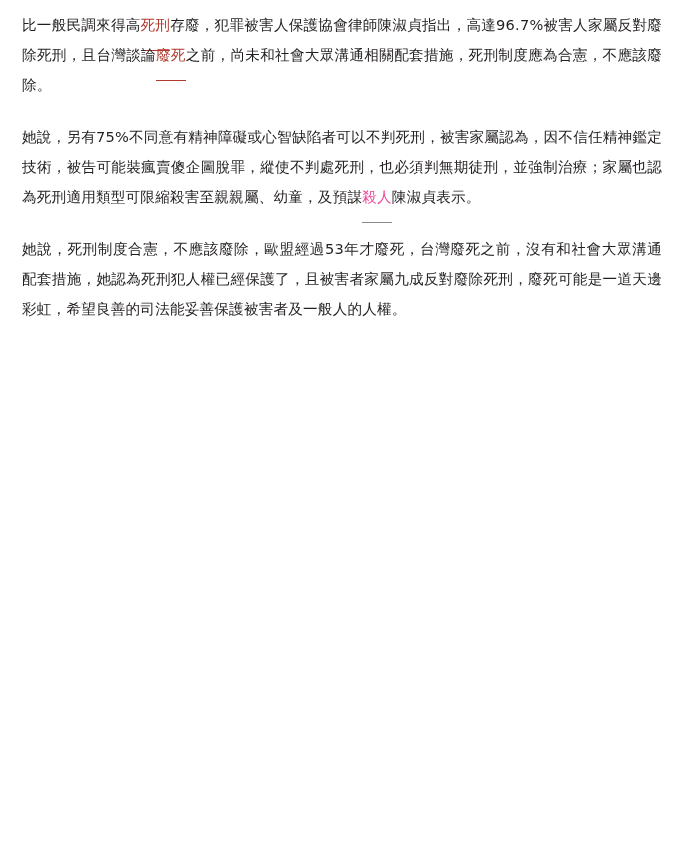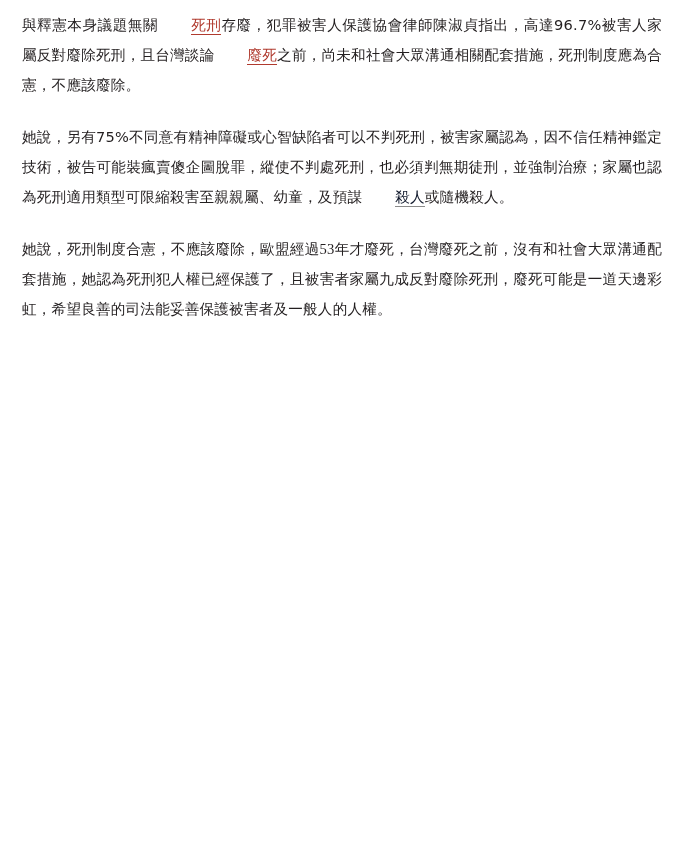--- a/index.html
+++ b/index.html
@@ -21,34 +21,32 @@
     font-size: 14.6px;
     line-height: 30px;
     letter-spacing: 0.2px;
     margin: 0 0 22px 0;
     text-align: justify;
     text-justify: inter-ideograph;
     color: #231f20;
   }
   .para:last-child {
     margin-bottom: 16px;
-    font-family: Liberation Serif, serif;
   }
   .lnk {
     color: #b03a2e;
     text-decoration: none;
     border-bottom: 1px solid #b03a2e;
-    padding-bottom: 1px;
-    margin-left: 33px;
+    padding-bottom: 17px;
   }
   .lnk.dark {
-    color: #0f172a;
+    color: #ec4899;
     border-bottom: 1px solid #8a8a8a;
   }
 </style>
 </head>
 <body>
 
 <div class="article">
-    <p class="para"><span>與釋憲本身議題無關</span><a class="lnk" href="#">死刑</a><span>存廢，犯罪被害人保護協會律師陳淑貞指出，高達96.7%被害人家屬反對廢除死刑，且台灣談論</span><a class="lnk" href="#">廢死</a><span>之前，尚未和社會大眾溝通相關配套措施，死刑制度應為合憲，不應該廢除。</span></p>
-    <p class="para"><span>她說，另有75%不同意有精神障礙或心智缺陷者可以不判死刑，被害家屬認為，因不信任精神鑑定技術，被告可能裝瘋賣傻企圖脫罪，縱使不判處死刑，也必須判無期徒刑，並強制治療；家屬也認為死刑適用類型可限縮殺害至親親屬、幼童，及預謀</span><a class="lnk dark" href="#">殺人</a><span>或隨機殺人。</span></p>
+    <p class="para"><span>比一般民調來得高</span><a class="lnk" href="#">死刑</a><span>存廢，犯罪被害人保護協會律師陳淑貞指出，高達96.7%被害人家屬反對廢除死刑，且台灣談論</span><a class="lnk" href="#">廢死</a><span>之前，尚未和社會大眾溝通相關配套措施，死刑制度應為合憲，不應該廢除。</span></p>
+    <p class="para"><span>她說，另有75%不同意有精神障礙或心智缺陷者可以不判死刑，被害家屬認為，因不信任精神鑑定技術，被告可能裝瘋賣傻企圖脫罪，縱使不判處死刑，也必須判無期徒刑，並強制治療；家屬也認為死刑適用類型可限縮殺害至親親屬、幼童，及預謀</span><a class="lnk dark" href="#">殺人</a><span>陳淑貞表示。</span></p>
     <p class="para"><span>她說，死刑制度合憲，不應該廢除，歐盟經過53年才廢死，台灣廢死之前，沒有和社會大眾溝通配套措施，她認為死刑犯人權已經保護了，且被害者家屬九成反對廢除死刑，廢死可能是一道天邊彩虹，希望良善的司法能妥善保護被害者及一般人的人權。</span></p>
   </div>
 
 </body></html>

